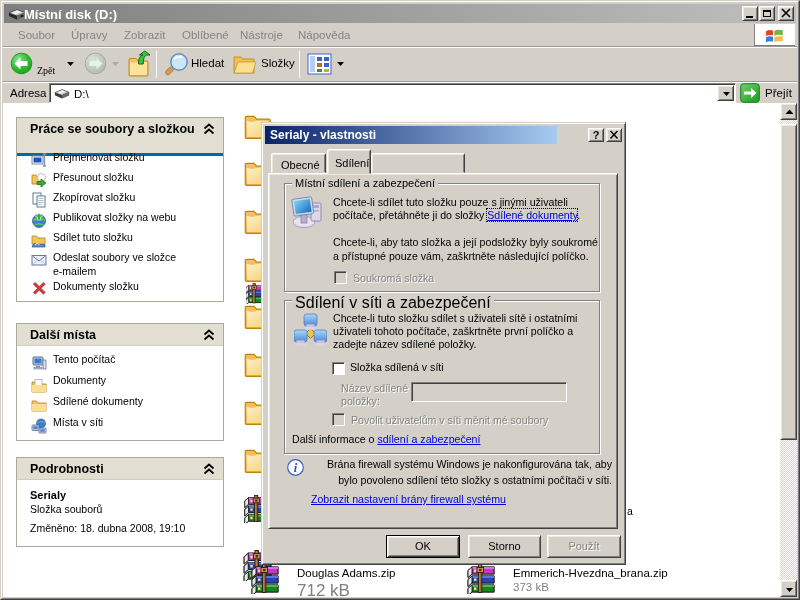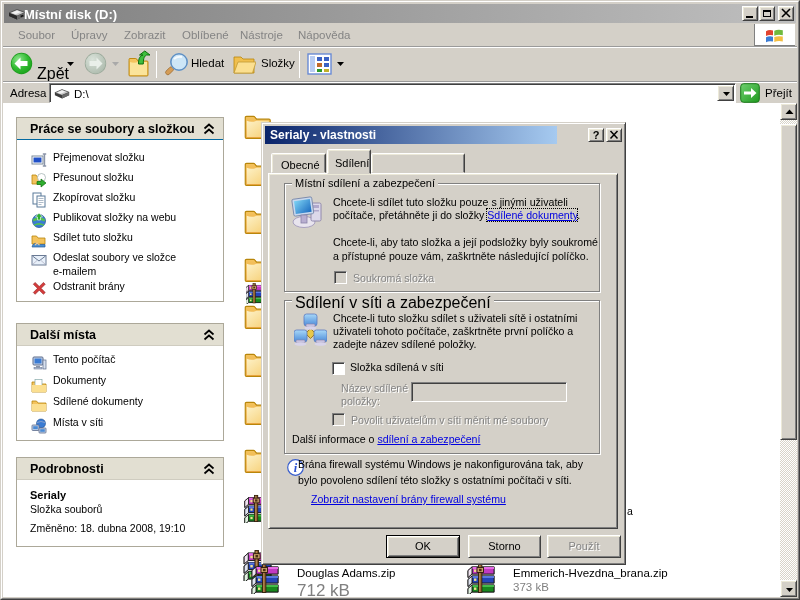--- a/index.html
+++ b/index.html
@@ -65,21 +65,21 @@
     <circle cx="11.5" cy="11.5" r="10" fill="url(#gb)"></circle>
     <defs>
           <radialGradient id="gb" cx="0.35" cy="0.3" r="0.9">
             <stop offset="0" stop-color="#8ee68e"></stop>
             <stop offset="0.5" stop-color="#33bb33"></stop>
             <stop offset="1" stop-color="#119911"></stop>
           </radialGradient>
         </defs>
     <path d="M10.5 5.5 L10.5 9 L17.5 9 L17.5 14 L10.5 14 L10.5 17.5 L4.5 11.5 Z" fill="#fff"></path>
   </svg>
-  <span class="abs" style="left:34px;top:17px;font-size:16px;color:#000;">Zpět</span>
+  <span class="abs" style="left:34px;top:17px;font-size:10px;color:#000;font-family:Liberation Serif, serif;">Zpět</span>
   <svg class="abs" style="left:63px;top:13px;" width="9" height="6" viewBox="0 0 9 6">
         <path d="M1 1 L4.5 5 L8 1 Z" fill="#000"></path>
       </svg>
 
   <svg class="abs" style="left:81px;top:4px;" width="23" height="23" viewBox="0 0 23 23">
     <circle cx="11.5" cy="11.5" r="10.7" fill="#9aa99a"></circle>
     <circle cx="11.5" cy="11.5" r="10" fill="url(#gf)"></circle>
     <defs>
           <radialGradient id="gf" cx="0.35" cy="0.3" r="0.9">
             <stop offset="0" stop-color="#d9e2d9"></stop>
@@ -202,21 +202,21 @@
       </svg>
   <span class="abs" style="left:294px;top:464px;color:#000;font-size:11.5px;">Douglas Adams.zip</span>
   <span class="abs" style="left:294px;top:478px;color:#808080;font-size:17px;">712 kB</span>
   <svg class="abs" style="left:461px;top:459px;" width="32" height="32" viewBox="0 0 32 32">
         <use href="#rar32"></use>
       </svg>
   <span class="abs" style="left:510px;top:464px;color:#000;font-size:11.5px;">Emmerich-Hvezdna_brana.zip</span>
   <span class="abs" style="left:510px;top:478px;color:#808080;font-size:11.5px;">373 kB</span>
 
   <div class="abs" style="left:13px;top:14px;width:208px;height:185px;background:#fff;border:1px solid #aca899;">
-    <div style="height:22px;background:#e2dfd2;border-bottom:1px solid #0369a1;position:relative;">
+    <div style="height:38px;background:#e2dfd2;border-bottom:3px solid #0369a1;position:relative;">
       <span class="abs" style="left:13px;top:4px;font-weight:bold;font-size:12.5px;color:#000;">Práce se soubory a složkou</span>
       <svg class="abs" style="left:186px;top:5px;" width="12" height="13" viewBox="0 0 12 13">
         <path d="M1.5 5.5 L6 1.5 L10.5 5.5 M1.5 10.5 L6 6.5 L10.5 10.5" stroke="#000" stroke-width="1.7" fill="none"></path>
       </svg>
     </div>
     <div class="abs" style="left:14px;top:34px;"><svg width="16" height="16" viewBox="0 0 16 16">
             <use href="#ic-rename"></use>
           </svg></div>
     <span class="abs" style="left:36px;top:33px;">Přejmenovat složku</span>
     <div class="abs" style="left:14px;top:54px;"><svg width="16" height="16" viewBox="0 0 16 16">
@@ -235,21 +235,21 @@
             <use href="#ic-share"></use>
           </svg></div>
     <span class="abs" style="left:36px;top:113px;">Sdílet tuto složku</span>
     <div class="abs" style="left:14px;top:134px;"><svg width="16" height="16" viewBox="0 0 16 16">
             <use href="#ic-mail"></use>
           </svg></div>
     <span class="abs" style="left:36px;top:133px;line-height:13.5px;">Odeslat soubory ve složce<br>e-mailem</span>
     <div class="abs" style="left:14px;top:163px;"><svg width="16" height="16" viewBox="0 0 16 16">
             <use href="#ic-del"></use>
           </svg></div>
-    <span class="abs" style="left:36px;top:162px;">Odstranit brány</span>
+    <span class="abs" style="left:36px;top:162px;">Dokumenty složku</span>
   </div>
 
   <div class="abs" style="left:13px;top:220px;width:208px;height:118px;background:#fff;border:1px solid #aca899;">
     <div style="height:22px;background:#e2dfd2;border-bottom:1px solid #cfccc0;position:relative;">
       <span class="abs" style="left:13px;top:4px;font-weight:bold;font-size:12.5px;color:#000;">Další místa</span>
       <svg class="abs" style="left:186px;top:5px;" width="12" height="13" viewBox="0 0 12 13">
         <path d="M1.5 5.5 L6 1.5 L10.5 5.5 M1.5 10.5 L6 6.5 L10.5 10.5" stroke="#000" stroke-width="1.7" fill="none"></path>
       </svg>
     </div>
     <div class="abs" style="left:14px;top:31px;"><svg width="16" height="16" viewBox="0 0 16 16">
@@ -463,21 +463,21 @@
   <div class="abs" style="left:149px;top:259px;width:156px;height:20px;background:#d4d0c8;border:1px solid;border-color:#808080 #fff #fff #808080;box-shadow:inset 1px 1px 0 #404040;"></div>
   <div class="abs" style="left:70px;top:290px;width:13px;height:13px;background:#d4d0c8;border:1px solid;border-color:#808080 #fff #fff #808080;box-shadow:inset 1px 1px 0 #404040;"></div>
   <span class="abs" style="left:89px;top:291px;color:#848484;text-shadow:1px 1px 0 #fff;">Povolit uživatelům v síti měnit mé soubory</span>
   <span class="abs" style="left:30px;top:310px;color:#000;">Další informace o <a style="color:#0000e0;text-decoration:underline;">sdílení a zabezpečení</a></span>
 
   
   <svg class="abs" style="left:25px;top:336px;" width="17" height="17" viewBox="0 0 17 17">
     <circle cx="8.5" cy="8.5" r="7.8" fill="#fff" stroke="#3a5fcd" stroke-width="1.2"></circle>
     <text x="8.5" y="13" text-anchor="middle" font-family="Liberation Serif" font-size="12.5" font-style="italic" font-weight="bold" fill="#2a4fd0">i</text>
   </svg>
-  <div class="abs" style="left:36px;top:334px;line-height:15.5px;color:#000;">
+  <div class="abs" style="left:65px;top:334px;line-height:15.5px;color:#000;text-align:right;">
     Brána firewall systému Windows je nakonfigurována tak, aby<br>
     bylo povoleno sdílení této složky s ostatními počítači v síti.
   </div>
   <a class="abs" style="left:49px;top:370px;color:#0000e0;text-decoration:underline;">Zobrazit nastavení brány firewall systému</a>
 
   
   <div class="abs" style="left:124px;top:412px;width:74px;height:23px;background:#d4d0c8;border:1px solid #000;box-shadow:inset 1px 1px 0 #fff, inset -1px -1px 0 #404040, inset 2px 2px 0 #ece9d8, inset -2px -2px 0 #808080;text-align:center;font-size:11px;line-height:21px;">OK</div>
   <div class="abs btn3d" style="left:206px;top:412px;width:73px;height:23px;text-align:center;font-size:11px;line-height:21px;">Storno</div>
   <div class="abs btn3d" style="left:285px;top:412px;width:74px;height:23px;text-align:center;font-size:11px;line-height:21px;color:#848484;text-shadow:1px 1px 0 #fff;">Použít</div>
 

